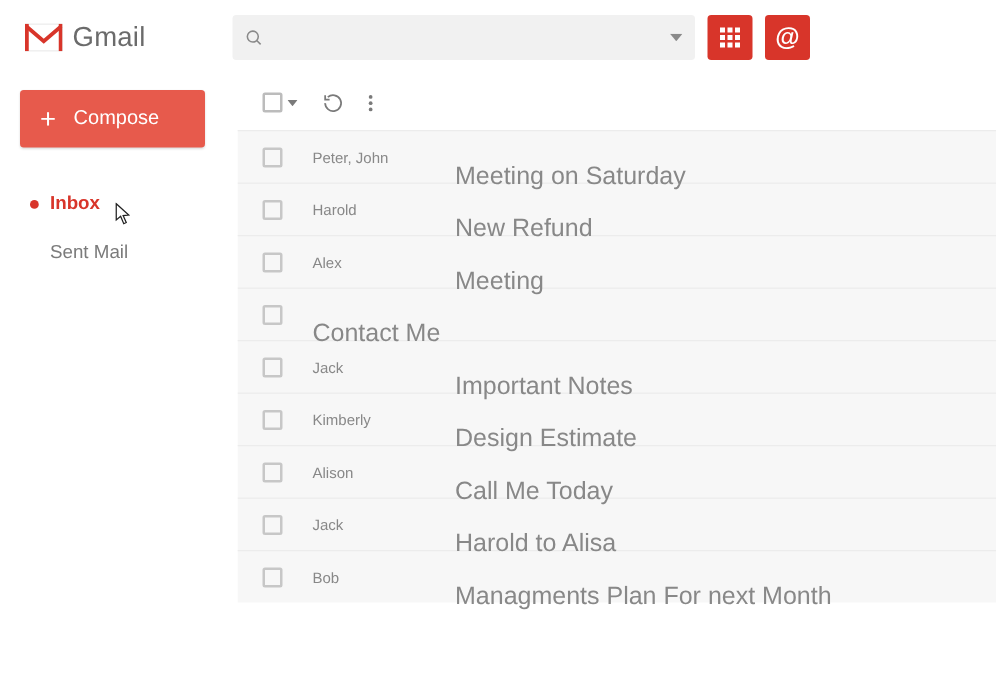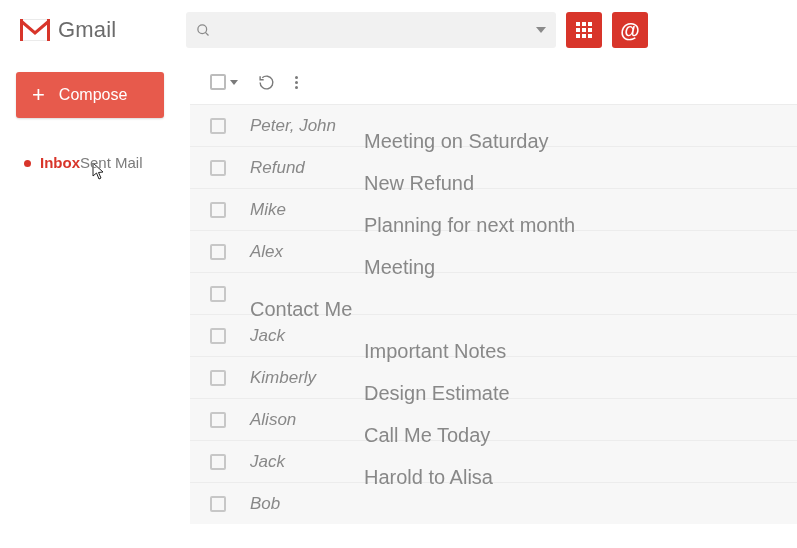--- a/index.html
+++ b/index.html
@@ -49,21 +49,21 @@
       border-radius: 3px;
       display: flex;
       align-items: center;
       gap: 14px;
       padding: 0 16px;
       font-size: 16px;
       cursor: pointer;
       box-shadow: 0 1px 2px rgba(0,0,0,.15);
     }
     .compose .plus { font-size: 22px; font-weight: 300; line-height: 1; }
-    .nav { margin-top: 36px; padding-left: 24px; display: flex; }
+    .nav { margin-top: 36px; padding-left: 24px; display: flex; flex-direction: column; gap: 22px; }
     .nav-item { font-size: 15px; color: #7b7b7b; cursor: pointer; display: flex; align-items: center; gap: 10px; position: relative; }
     .nav-item.active { color: #d8352a; font-weight: 700; }
     .nav-item.active::before { content: ""; width: 7px; height: 7px; background: #d8352a; border-radius: 50%; position: absolute; left: -16px; top: 6px; }
     .cursor {
       position: absolute; left: 52px; top: 8px;
     }
     .content { flex: 1; display: flex; flex-direction: column; }
     .toolbar {
       height: 44px;
       display: flex;
@@ -82,21 +82,21 @@
       height: 42px;
       display: flex;
       align-items: center;
       padding-left: 20px;
       border-top: 1px solid #ececec;
       background: #f7f7f7;
       color: #888;
       cursor: pointer;
     }
     .row .chk { margin-right: 24px; border-color: #c7c7c7; }
-    .row .sender { width: 114px; font-size: 17px; font-style: italic; }
+    .row .sender { width: 114px; font-size: 12px; }
     .row .subject { font-size: 20px; margin-top: 32px; }
     .more-dots { display:flex; flex-direction: column; gap:2px; cursor:pointer; }
     .more-dots span { width:3px; height:3px; background:#7a7a7a; border-radius:50%; }
     svg { display:block; }
   </style>
 </head>
 <body>
 
 <div class="topbar">
   <div class="logo-wrap">
@@ -193,27 +193,22 @@
     </div>
 
     <div class="list" id="email-list">
         <div class="row">
           <div class="chk"></div>
           <div class="sender">Peter, John</div>
           <div class="subject">Meeting on Saturday</div>
         </div>
         <div class="row">
           <div class="chk"></div>
-          <div class="sender">Refund</div>
+          <div class="sender">Harold</div>
           <div class="subject">New Refund</div>
-        </div>
-        <div class="row">
-          <div class="chk"></div>
-          <div class="sender">Mike</div>
-          <div class="subject">Planning for next month</div>
         </div>
         <div class="row">
           <div class="chk"></div>
           <div class="sender">Alex</div>
           <div class="subject">Meeting</div>
         </div>
         <div class="row">
           <div class="chk"></div>
           <div class="subject">Contact Me</div>
         </div>
@@ -233,16 +228,17 @@
           <div class="subject">Call Me Today</div>
         </div>
         <div class="row">
           <div class="chk"></div>
           <div class="sender">Jack</div>
           <div class="subject">Harold to Alisa</div>
         </div>
         <div class="row">
           <div class="chk"></div>
           <div class="sender">Bob</div>
+          <div class="subject">Managments Plan For next Month</div>
         </div>
       </div>
   </div>
 </div>
 
 </body></html>

